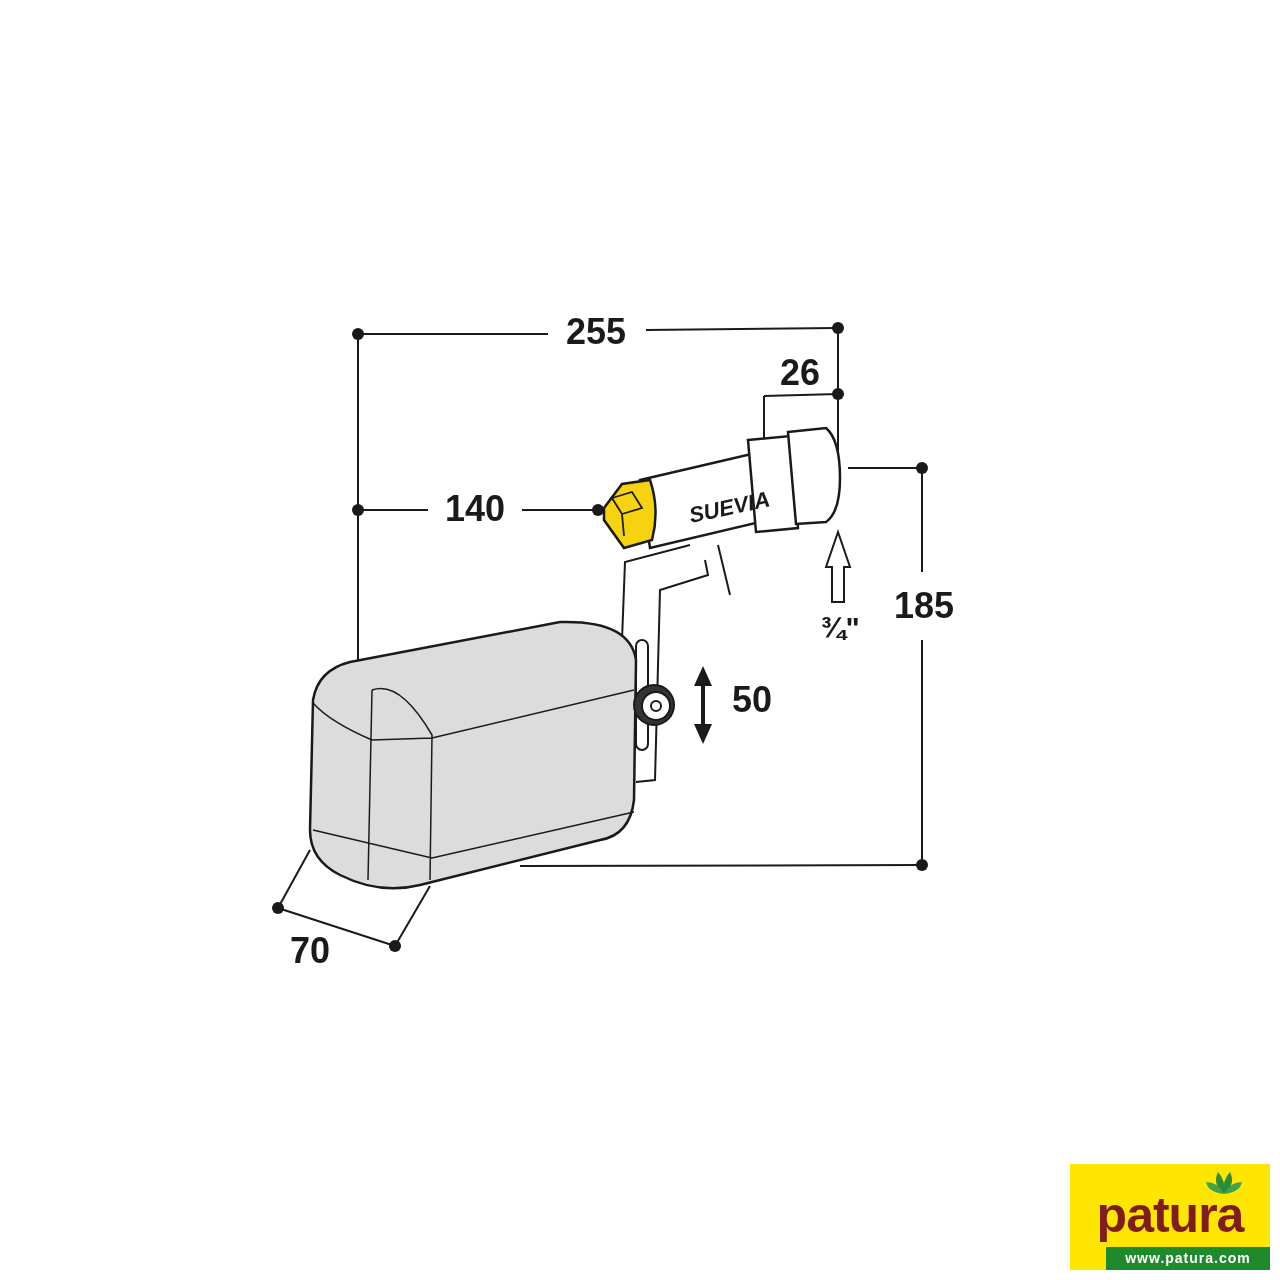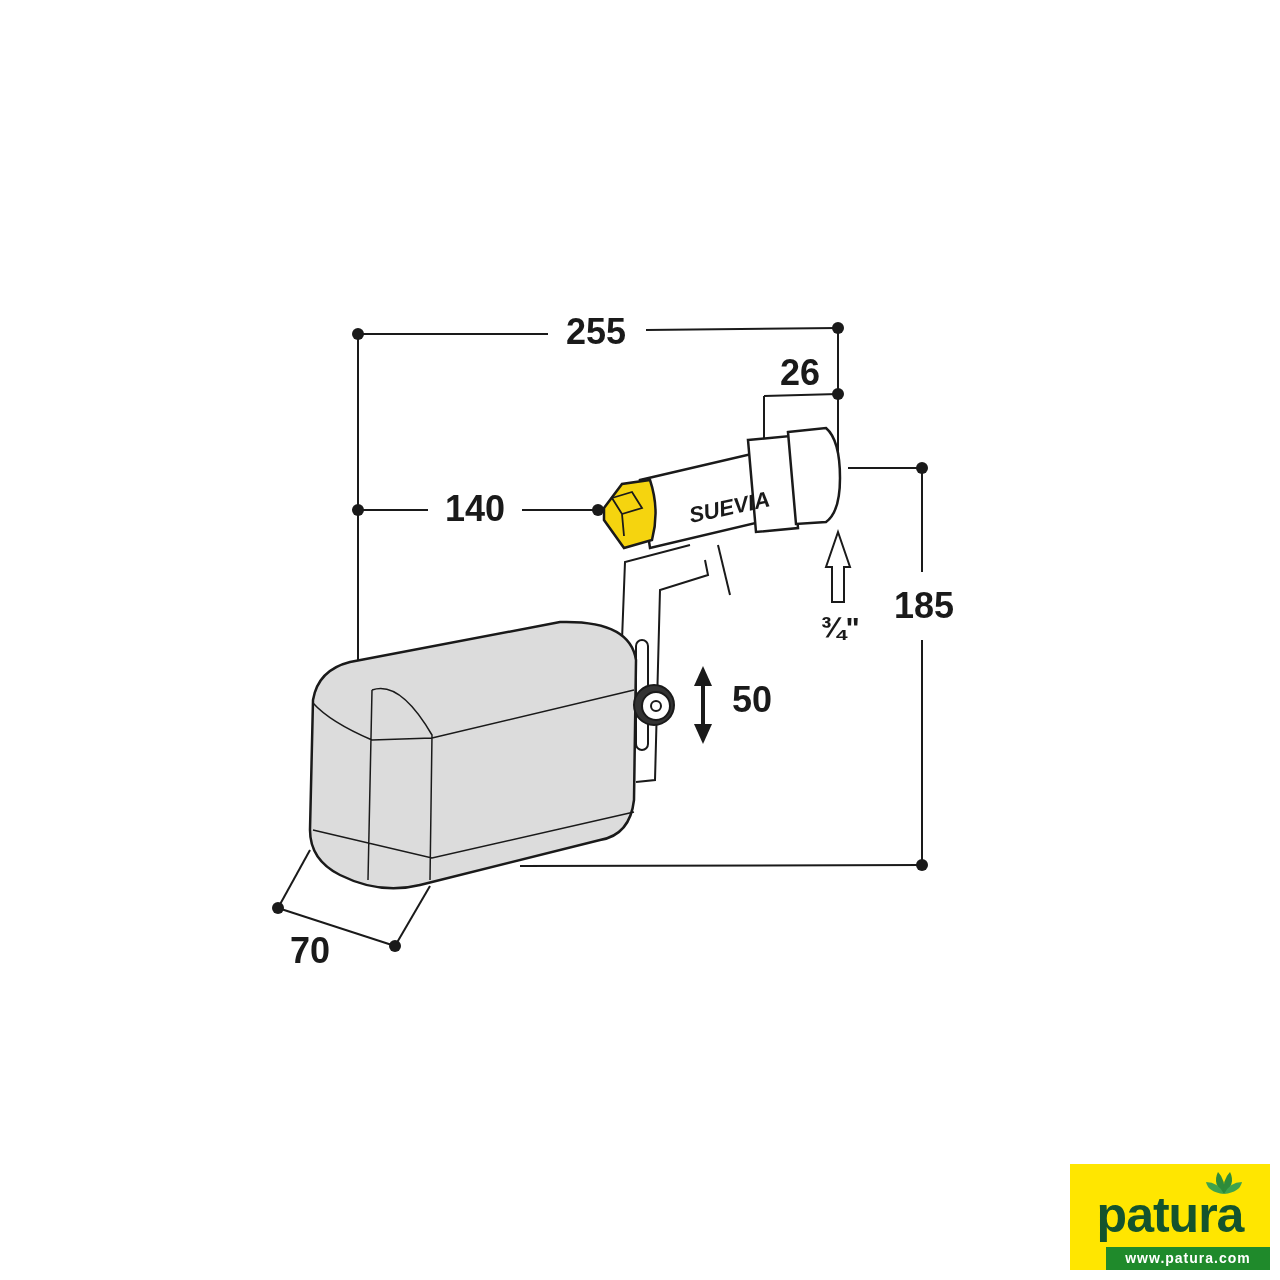--- a/index.html
+++ b/index.html
@@ -1,20 +1,20 @@
 <!DOCTYPE html>
 <html><head>
 <meta charset="utf-8">
 <style>
   html, body { margin:0; padding:0; background:#ffffff; }
   body { width:1280px; height:1280px; position:relative; overflow:hidden; font-family:"Liberation Sans", sans-serif; }
   #diagram { position:absolute; left:0; top:0; width:1280px; height:1280px; }
   .dim-label { font-family:"Liberation Sans", sans-serif; font-weight:bold; fill:#1a1a1a; }
   #logo { position:absolute; left:1070px; top:1164px; width:200px; height:106px; background:#ffe600; }
-  #logo .brand { position:absolute; left:0; right:0; top:22px; text-align:center; font-family:"Liberation Sans", sans-serif; font-weight:bold; font-size:50px; color:#14532d; letter-spacing:-1px; }
+  #logo .brand { position:absolute; left:0; right:0; top:22px; text-align:center; font-family:"Liberation Sans", sans-serif; font-weight:bold; font-size:50px; color:#7f1d1d; letter-spacing:-1px; }
   #logo .url-bar { position:absolute; left:0; right:0; bottom:0; height:23px; background:#1f8a2b; color:#fff; font-family:"Liberation Sans", sans-serif; font-weight:bold; font-size:14px; text-align:center; line-height:23px; letter-spacing:1px;margin-left:36px; }
   #logo .leaf { position:absolute; left:134px; top:6px; width:40px; height:26px; }
 </style>
 </head>
 <body>
 
 <svg id="diagram" viewBox="0 0 1280 1280" xmlns="http://www.w3.org/2000/svg">
   <g stroke="#1a1a1a" stroke-width="2" fill="none">
 
     <line x1="358" y1="334" x2="548" y2="334"></line>

